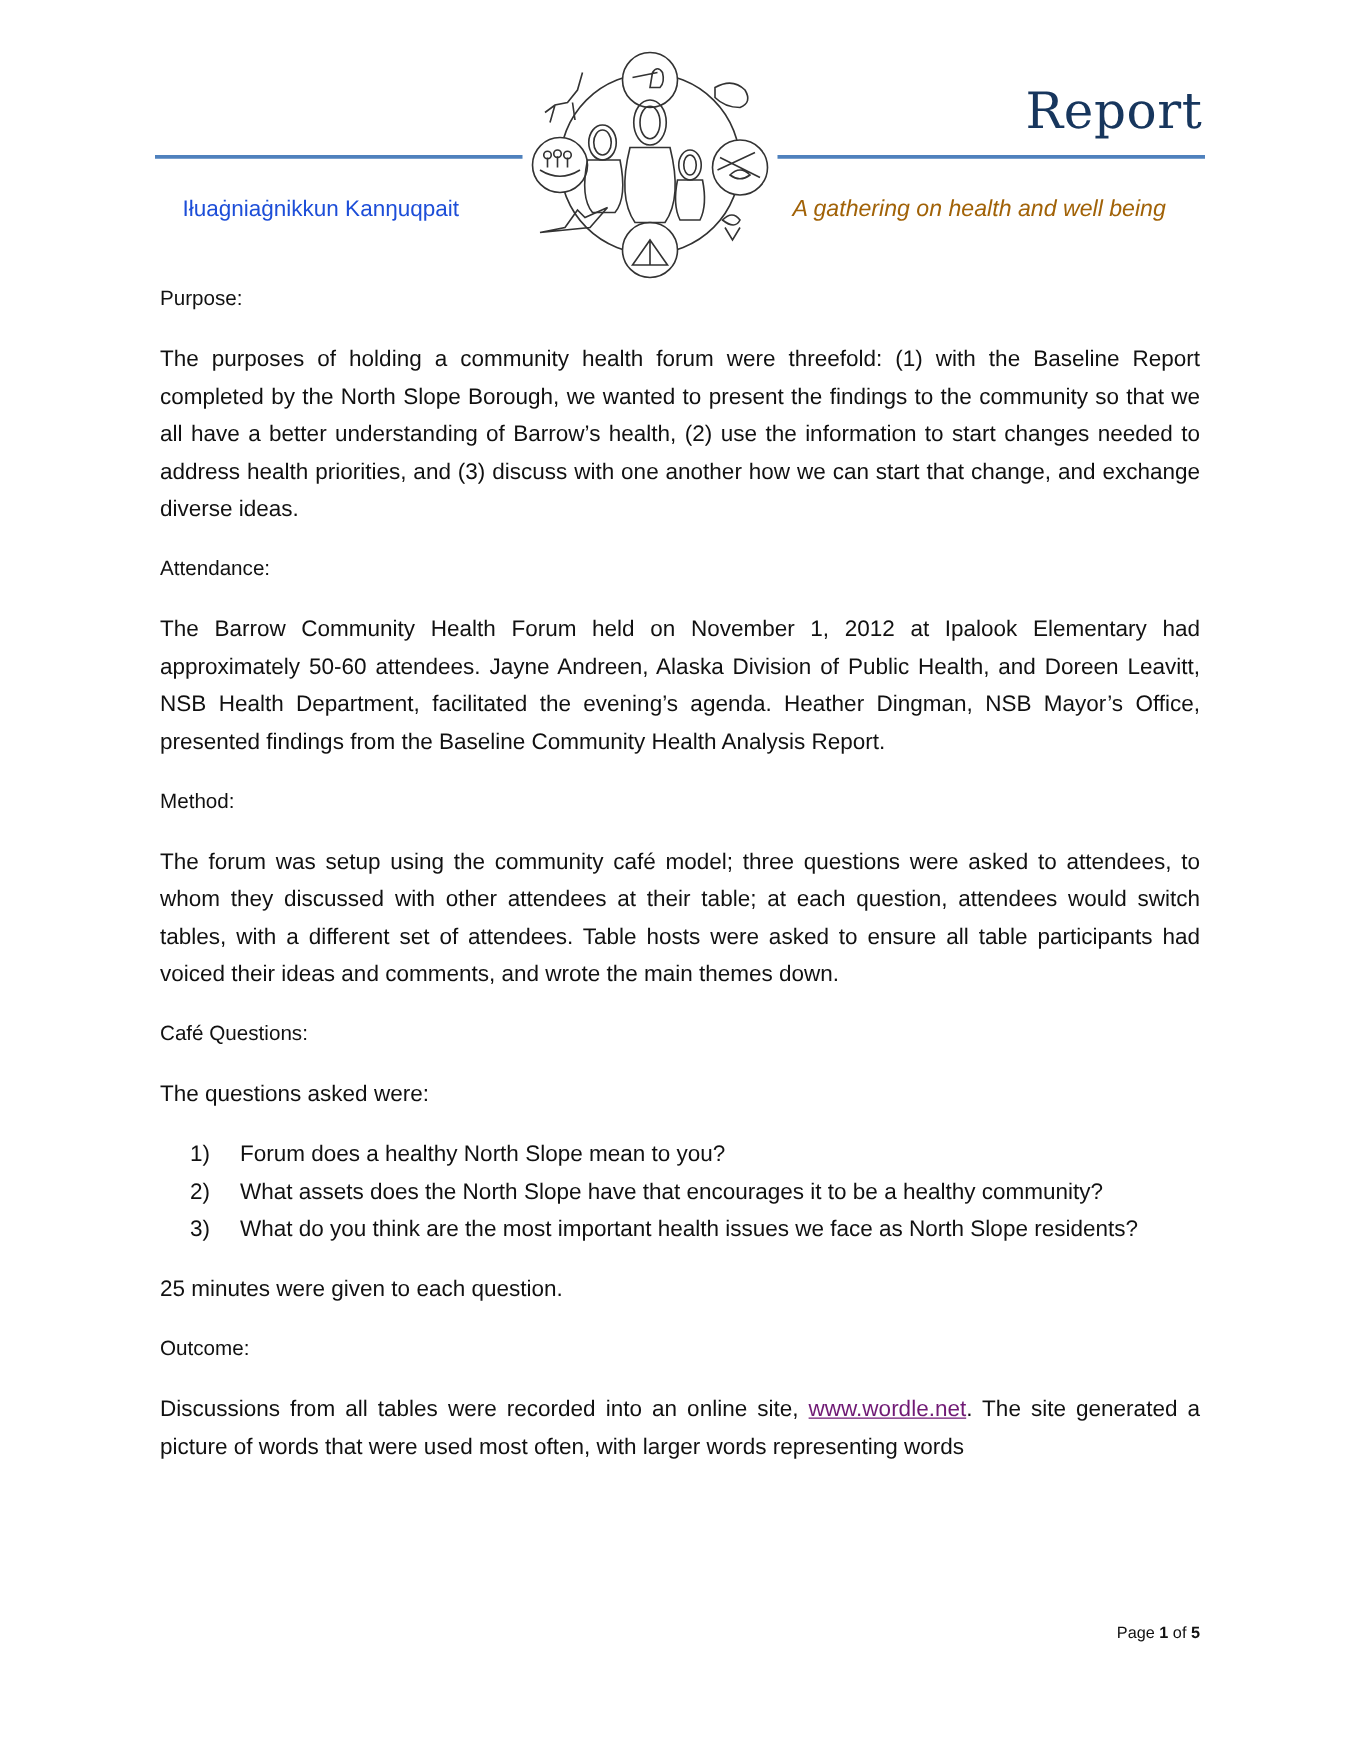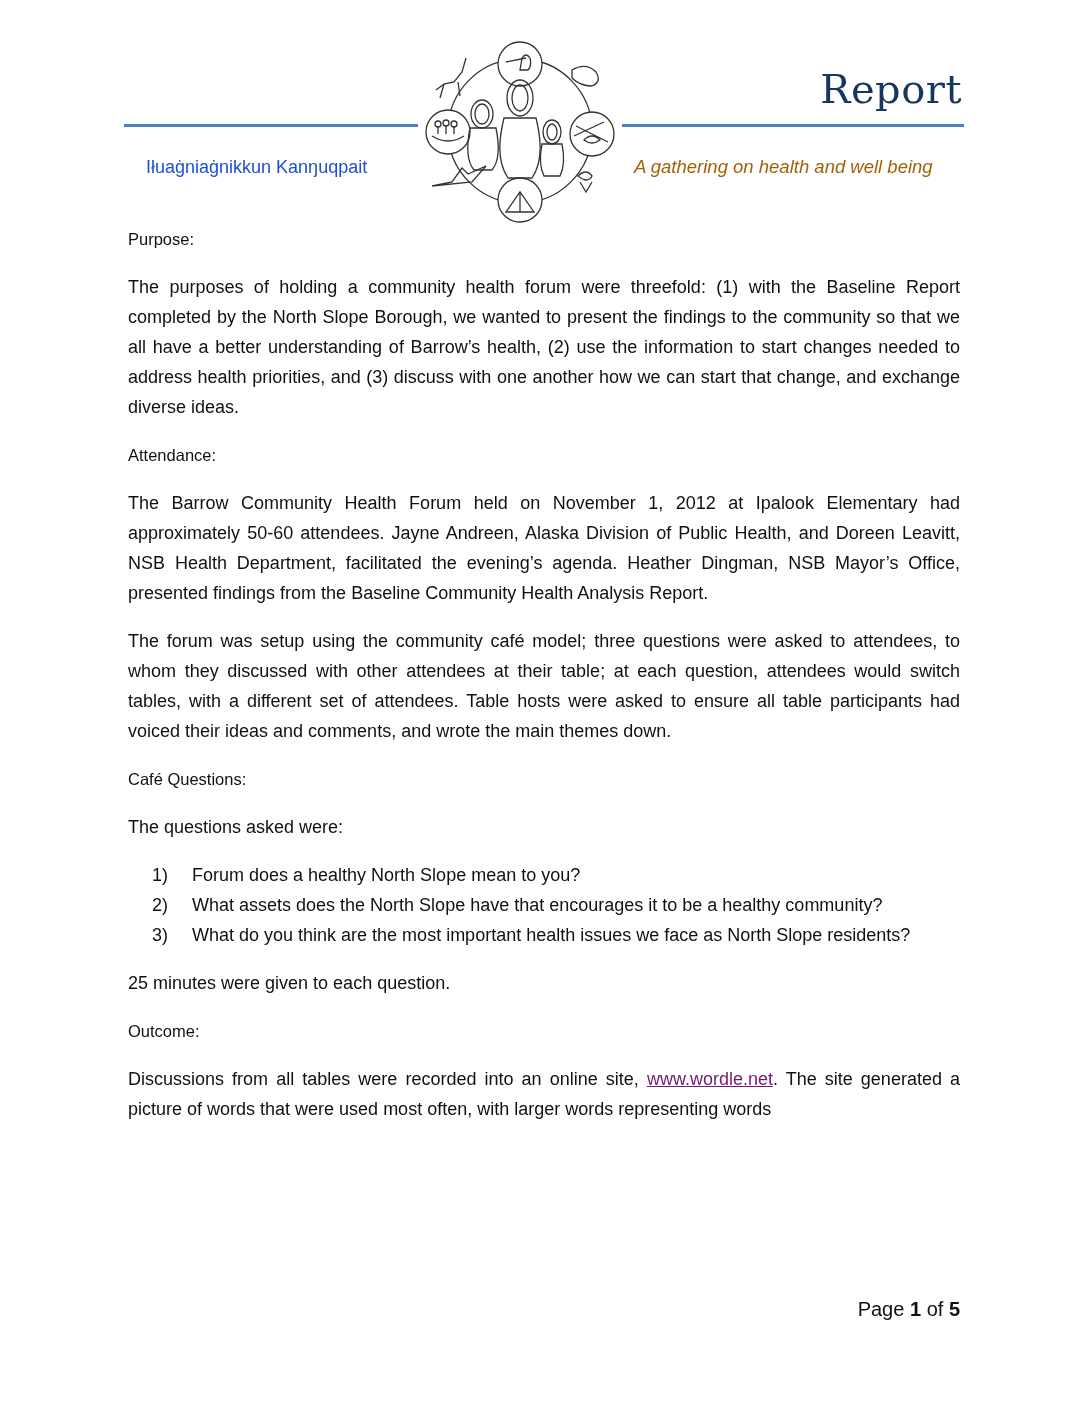--- a/index.html
+++ b/index.html
@@ -13,21 +13,21 @@
     .org-name { position: absolute; left: 146px; top: 157px; font-size: 18px; color: #1d4ed8; }
     .tagline { position: absolute; left: 634px; top: 156px; font-size: 18.5px; font-style: italic; color: #a16207; }
     .logo { position: absolute; left: 418px; top: 36px; width: 204px; height: 190px; }
     .content { position: absolute; left: 128px; top: 224px; width: 832px; font-size: 18px; line-height: 30px; }
     .content h3 { font-size: 16.5px; font-weight: normal; margin: 0 0 18px 0; line-height: 30px; }
     .content p { margin: 1px 0 18px 0; text-align: justify; }
     .content ol { margin: 0 0 18px 0; padding-left: 64px; list-style: none; counter-reset: q; }
     .content ol li { position: relative; text-align: justify; line-height: 30px; }
     .content ol li .num { position: absolute; left: -40px; }
     a.link { color: #701a75; text-decoration: underline; }
-    .footer { position: absolute; right: 128px; top: 1298px; font-size: 20px; }
+    .footer { position: absolute; right: 128px; top: 1298px; font-size: 13px; }
     .footer b { font-weight: bold; }
   </style>
 </head>
 <body>
 
 <div>
   <div class="hdr-line left"></div>
   <div class="hdr-line right"></div>
   <div class="report-title">Report</div>
   <div class="org-name">Iłuaġniaġnikkun Kanŋuqpait</div>
@@ -73,20 +73,21 @@
     <h3>Purpose:</h3>
     <p>The purposes of holding a community health forum were threefold: (1) with the Baseline Report completed by the North Slope Borough, we wanted to present the findings to the community so that we all have a better understanding of Barrow’s health, (2) use the information to start changes needed to address health priorities, and (3) discuss with one another how we can start that change, and exchange diverse ideas.</p>
   </section>
 
   <section>
     <h3>Attendance:</h3>
     <p>The Barrow Community Health Forum held on November 1, 2012 at Ipalook Elementary had approximately 50-60 attendees. Jayne Andreen, Alaska Division of Public Health, and Doreen Leavitt, NSB Health Department, facilitated the evening’s agenda. Heather Dingman, NSB Mayor’s Office, presented findings from the Baseline Community Health Analysis Report.</p>
   </section>
 
   <section>
+    <h3>Method:</h3>
     <p>The forum was setup using the community café model; three questions were asked to attendees, to whom they discussed with other attendees at their table; at each question, attendees would switch tables, with a different set of attendees. Table hosts were asked to ensure all table participants had voiced their ideas and comments, and wrote the main themes down.</p>
   </section>
 
   <section>
     <h3>Café Questions:</h3>
     <p>The questions asked were:</p>
     <ol>
       <li>
         <span class="num">1)</span>
         <span>Forum does a healthy North Slope mean to you?</span>

